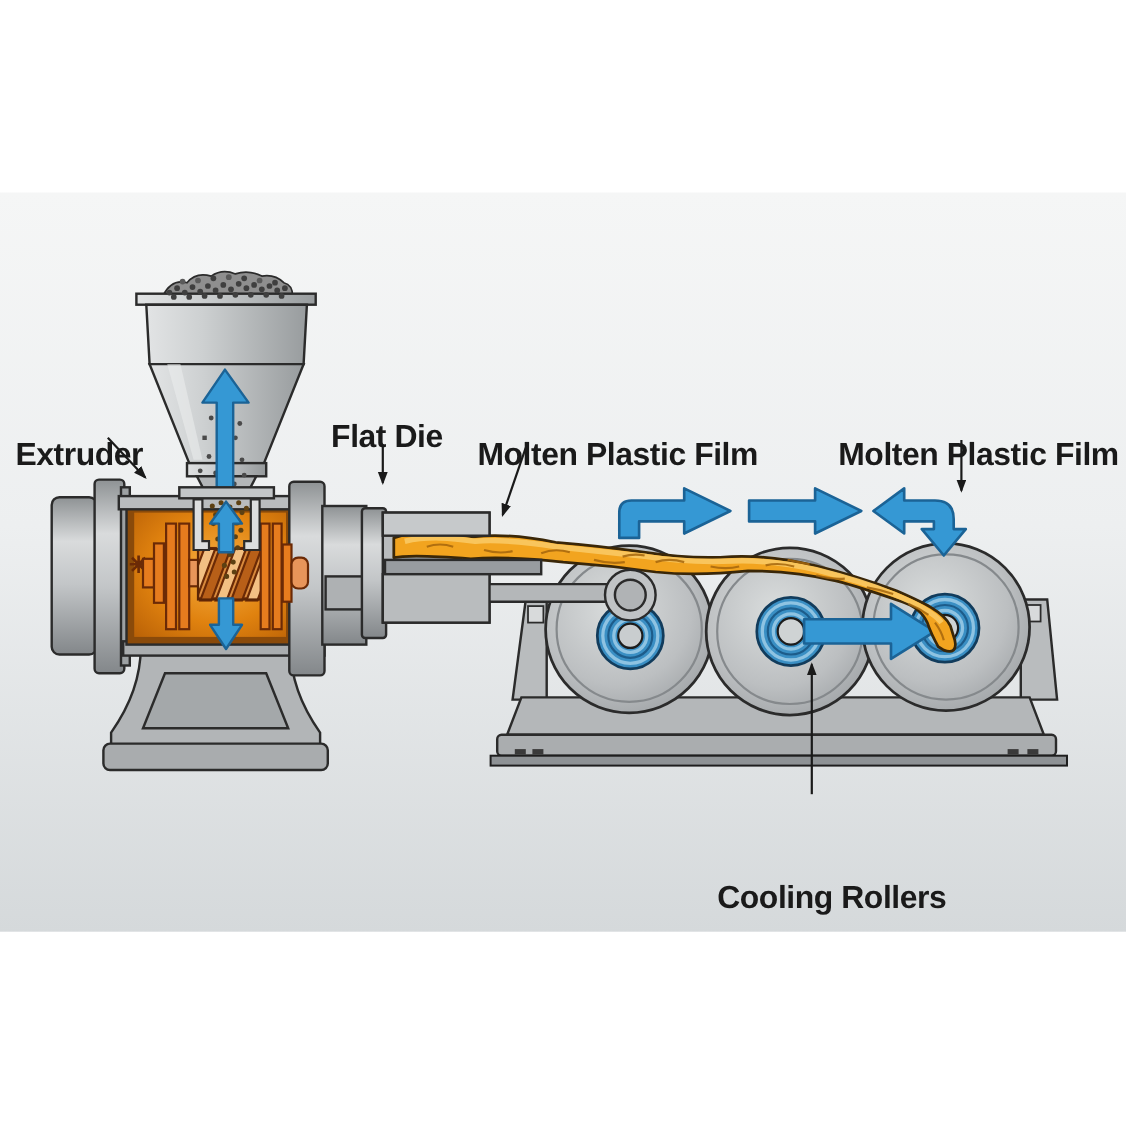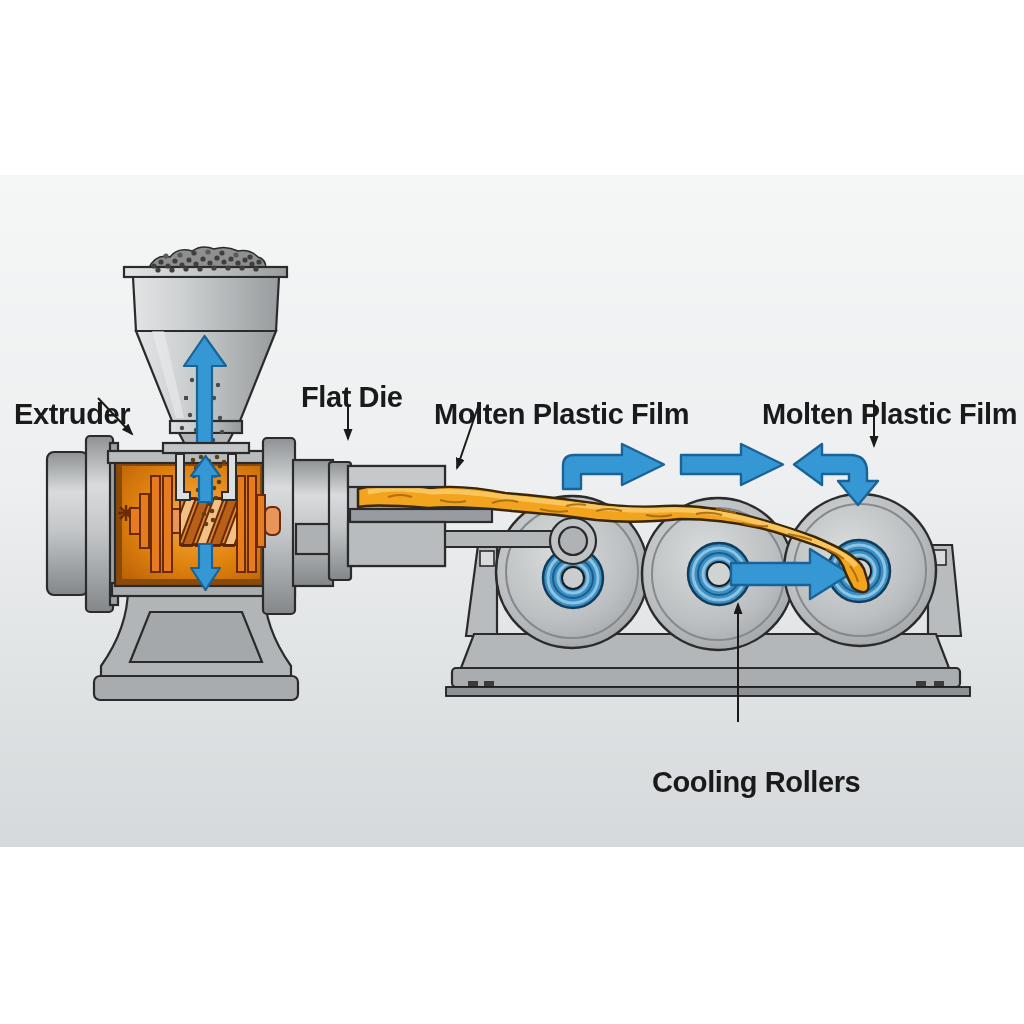--- a/index.html
+++ b/index.html
@@ -300,14 +300,14 @@
       <path d="M478,407 L457,468" marker-end="url(#ptr)"></path>
       <path d="M874,400 L874,446" marker-end="url(#ptr)"></path>
       <path d="M738,722 L738,604" marker-end="url(#ptr)"></path>
     </g>
   </svg>
 
   <div class="lbl" style="left:14px;top:362px;">Extruder</div>
   <div class="lbl" style="left:301px;top:345px;">Flat Die</div>
   <div class="lbl" style="left:434px;top:362px;">Molten Plastic Film</div>
   <div class="lbl" style="left:762px;top:362px;">Molten Plastic Film</div>
-  <div class="lbl" style="left:652px;top:730px;">Cooling Rollers</div>
+  <div class="lbl" style="left:652px;top:764px;">Cooling Rollers</div>
 </div>
 
 </body></html>

